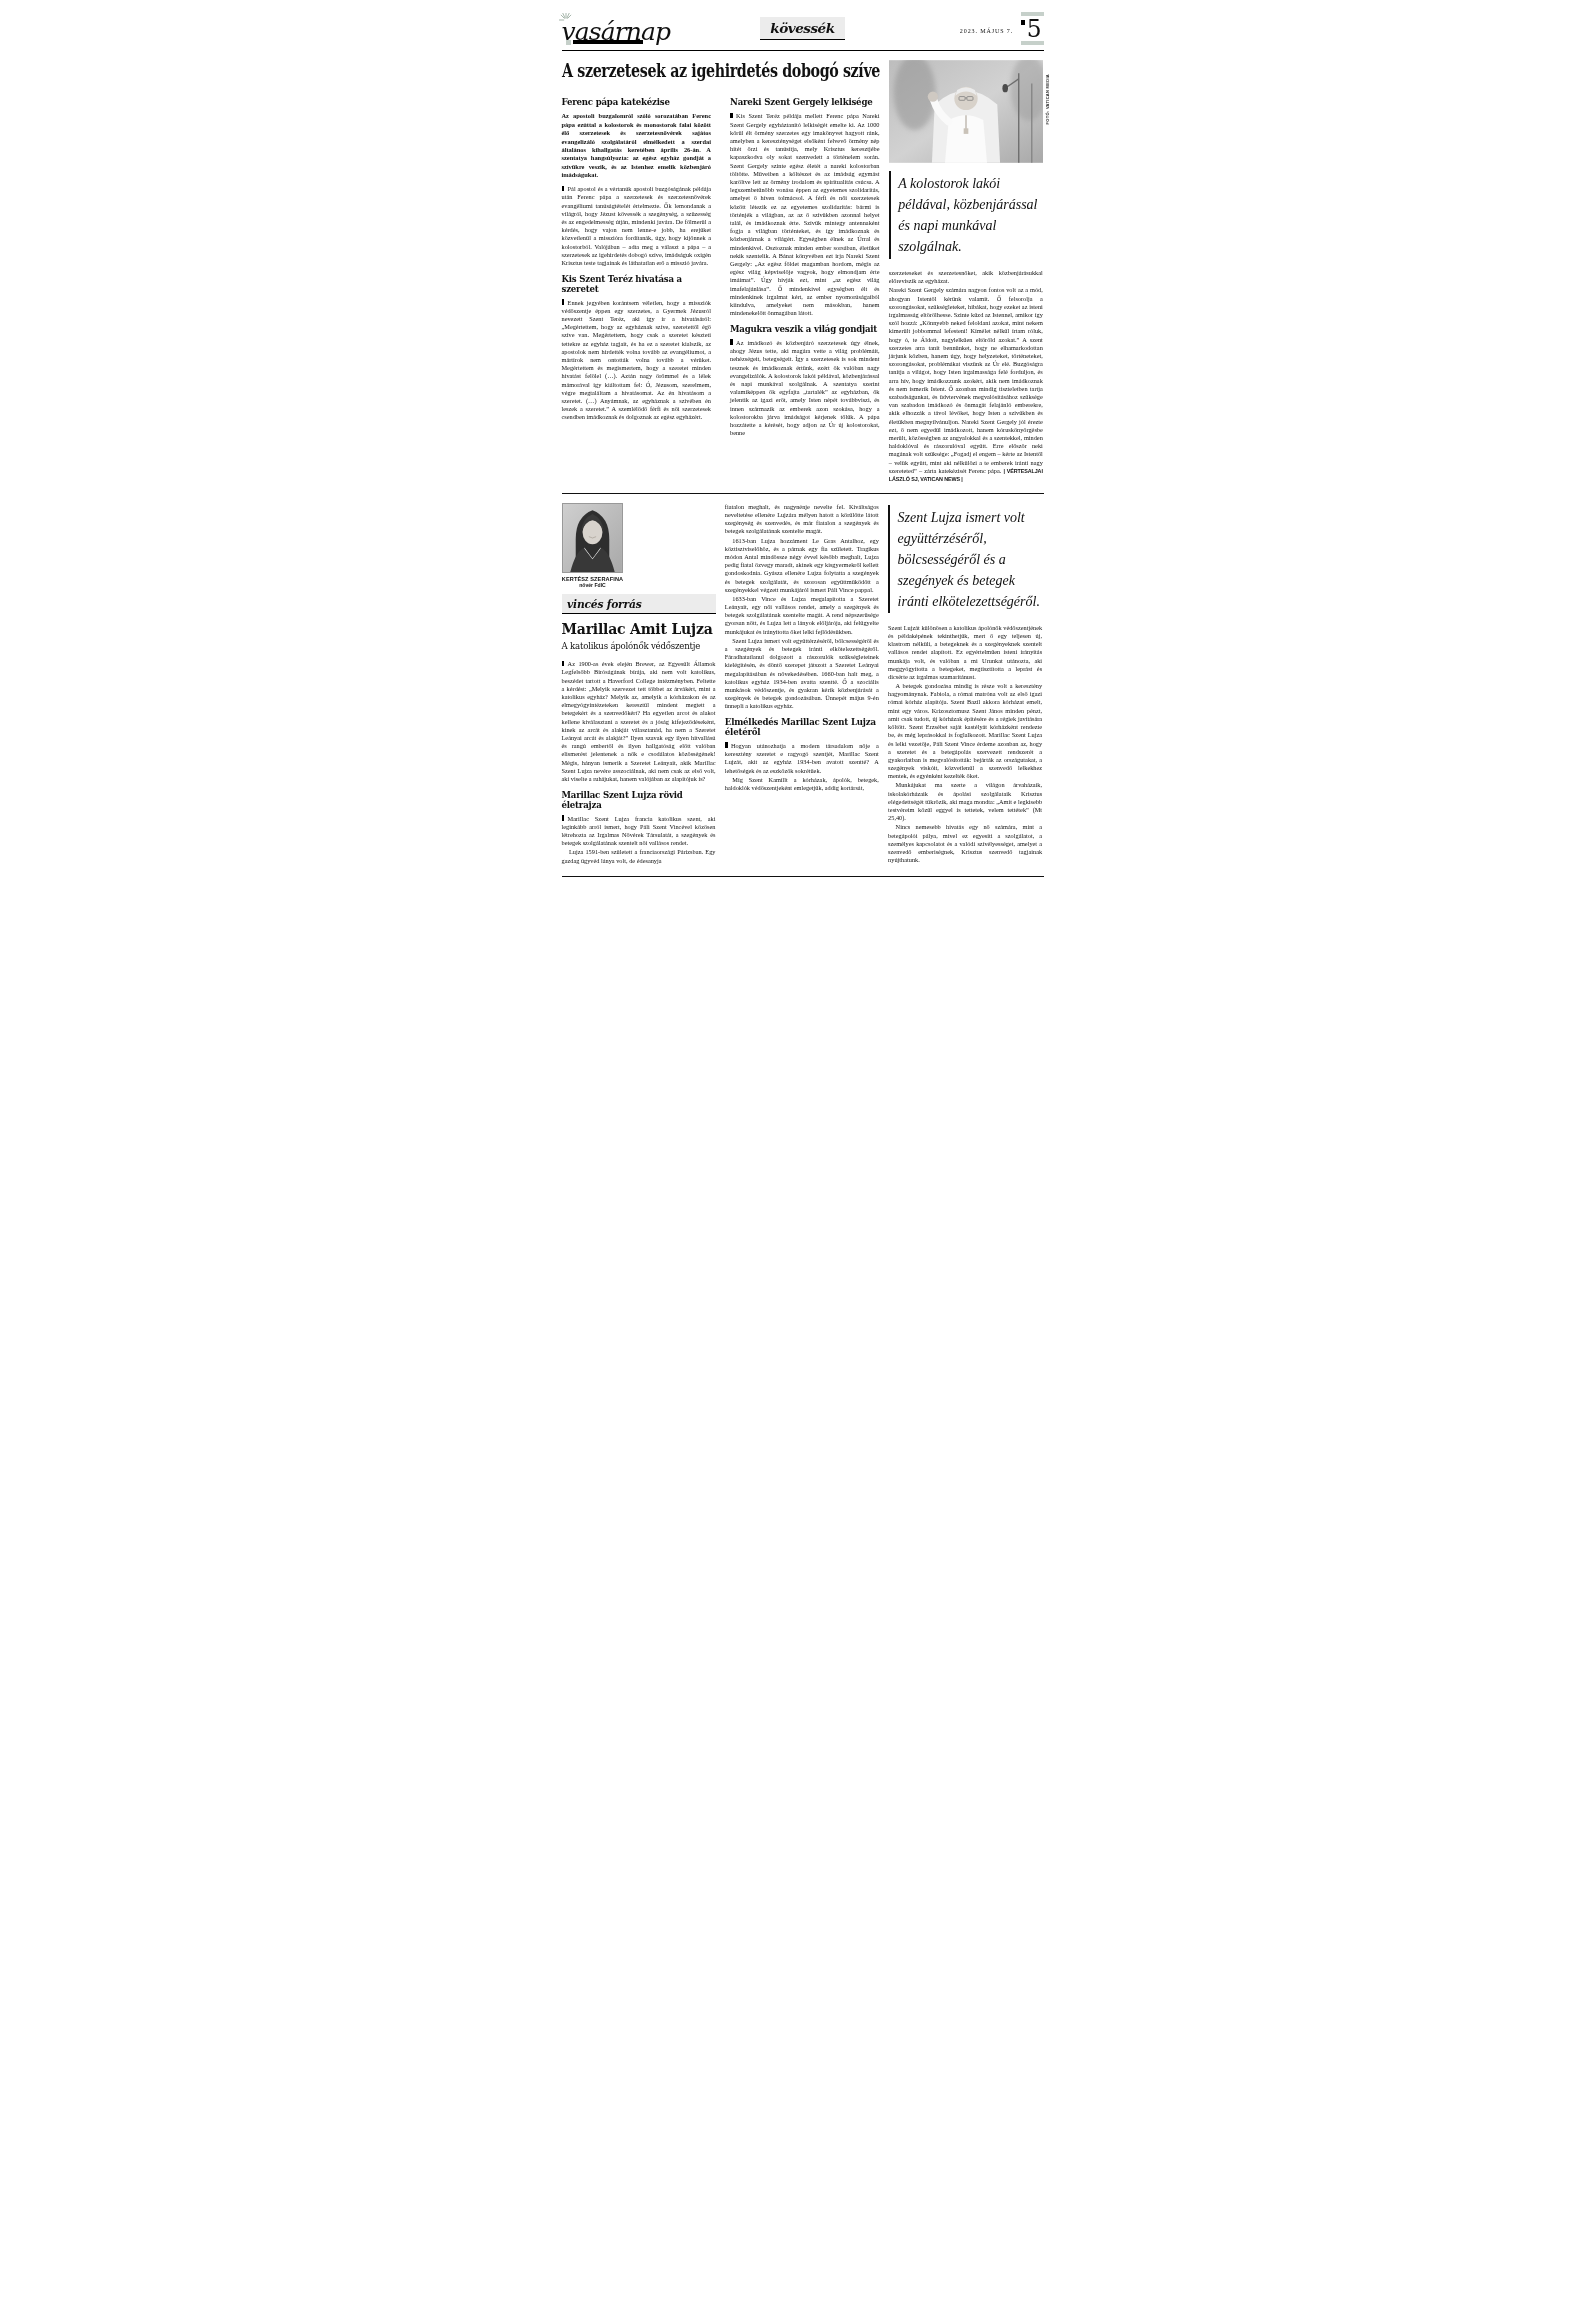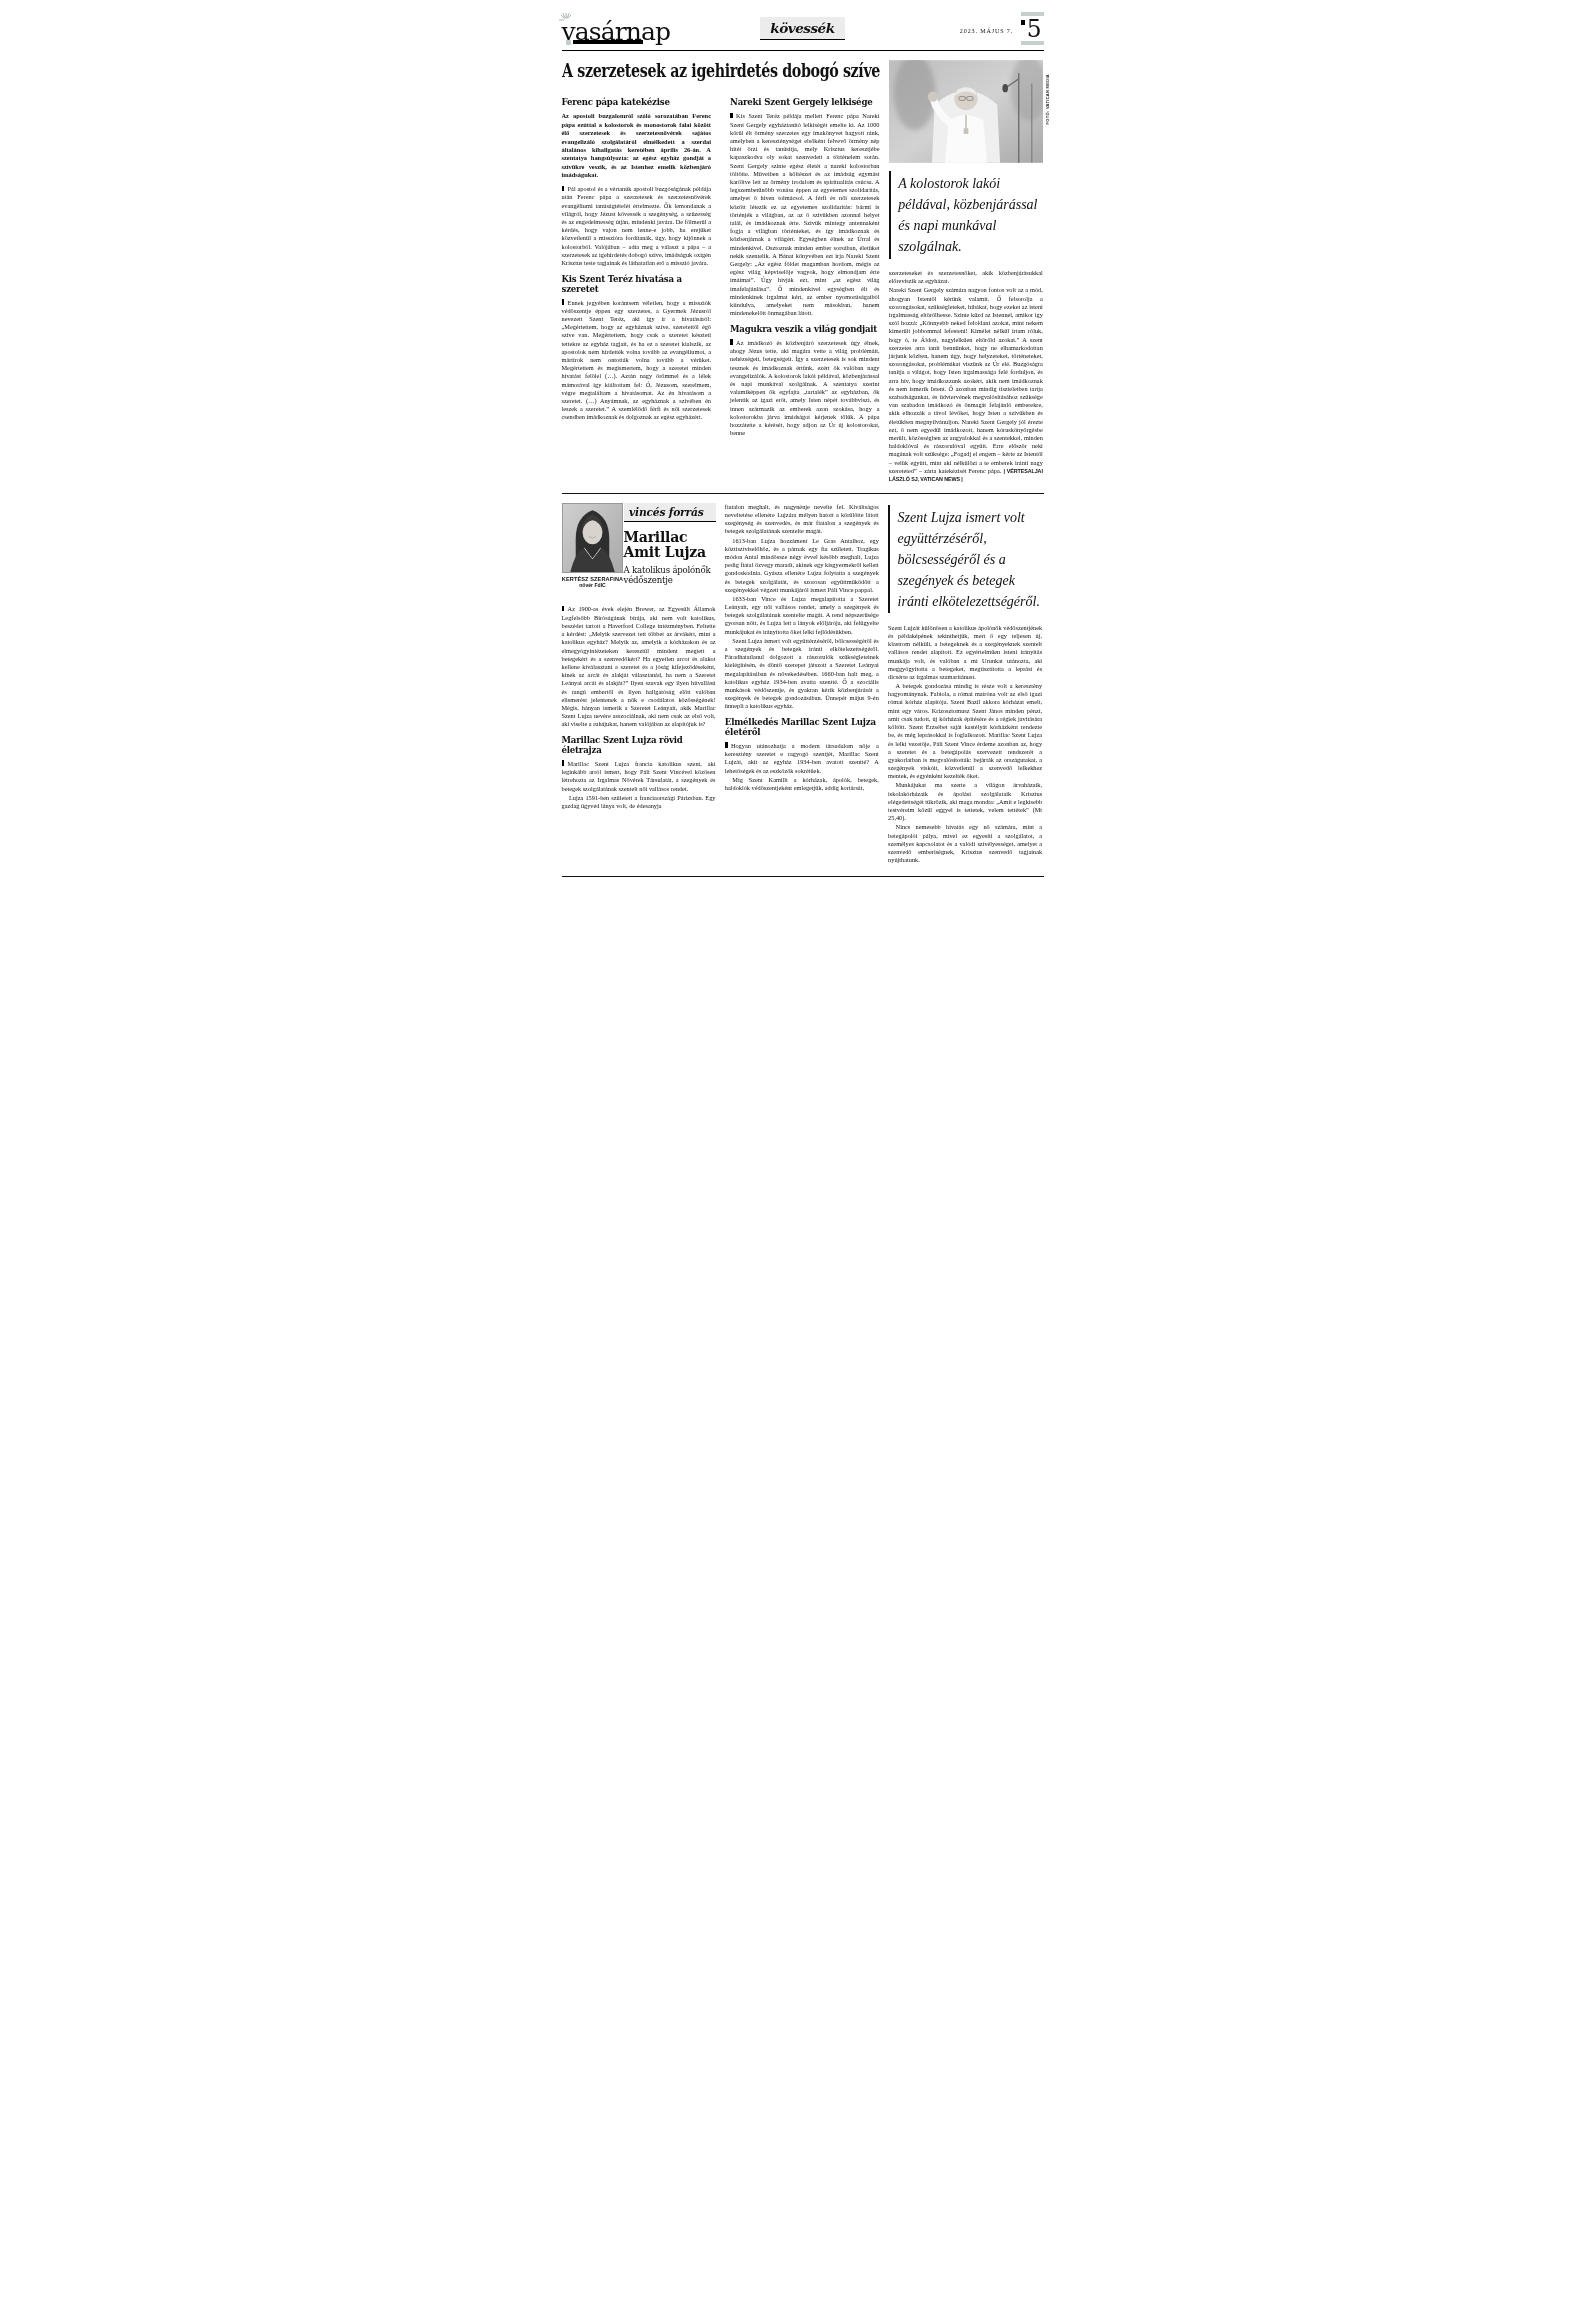--- a/index.html
+++ b/index.html
@@ -7,21 +7,21 @@
   body { font-family:"Liberation Serif", serif; color:#111; }
   .page {
     width:532px; min-height:773px; margin:0 auto; background:#fff;
     padding:12px 20px 14px 30px; position:relative;
   }
 
   
   .masthead-row { display:grid; grid-template-columns:1fr auto 1fr; align-items:start; margin-bottom:4.7px; }
   .masthead { position:relative; width:112px; }
   .masthead-text {
-    font-family:"DejaVu Serif", serif; font-size:25px;
+    font-family:"DejaVu Serif", serif; font-style:italic; font-size:25px;
     letter-spacing:-0.9px; line-height:1; display:inline-block; padding-top:6.5px;
   }
   .masthead-star { position:absolute; left:-2.8px; top:0.9px; }
   .masthead-underline { display:flex; align-items:center; margin-top:-3.7px; margin-left:4.7px; }
   .masthead-underline .sq-gray { width:4.7px; height:4.7px; background:#c6d0ca; margin-right:1.9px; }
   .masthead-underline .bar-black { width:70px; height:4.2px; background:#000; }
 
   .section-box {
     background:#ececec; border-bottom:1.9px solid #000; padding:3.7px 10.3px 2.8px;
     margin-top:4.7px; justify-self:center;
@@ -83,21 +83,21 @@
     writing-mode:vertical-rl; transform:rotate(180deg);
     font-family:"Liberation Sans", sans-serif; font-weight:bold; font-size:4px;
     letter-spacing:0.3px; color:#222; white-space:nowrap;
   }
 
   
   .article-gap { margin:9.3px 0 8.4px; }
   .bottom-article { display:flex; gap:9.3px; }
   .bottom-article .bcol { width:154px; }
 
-  .head-grid { display:flex; margin-bottom:17px; }
+  .head-grid { display:flex; gap:6px; margin-bottom:8px;flex-direction:column; }
   .nun-figure { width:62px; flex:0 0 62px; text-align:center; }
   .nun-figure svg { display:block; border:0.5px solid #999; }
   .cap-name { display:block; font-family:"Liberation Sans", sans-serif; font-weight:bold; font-size:5.6px; margin-top:3.7px; letter-spacing:0.1px; }
   .cap-role { display:block; font-family:"Liberation Sans", sans-serif; font-weight:bold; font-size:5.1px; }
   .cap-shadow { width:56px; height:4.2px; background:radial-gradient(ellipse at center,#b9c2bd 0%,#b9c2bd 55%,rgba(185,194,189,0) 72%); border-radius:50%; margin:1.9px auto 0; }
 
   .title-stack { flex:1; }
   .kicker-box { background:#ececec; border-bottom:1.9px solid #000; padding:3.3px 5.6px 2.3px; }
   .kicker-box span { font-family:"DejaVu Serif", serif; font-style:italic; font-weight:bold; font-size:10.7px; letter-spacing:-0.2px; }
   h2.art-title { font-family:"DejaVu Serif", serif; font-weight:bold; font-size:14px; line-height:1.08; letter-spacing:-0.2px; margin:7.5px 0 5.6px; }

